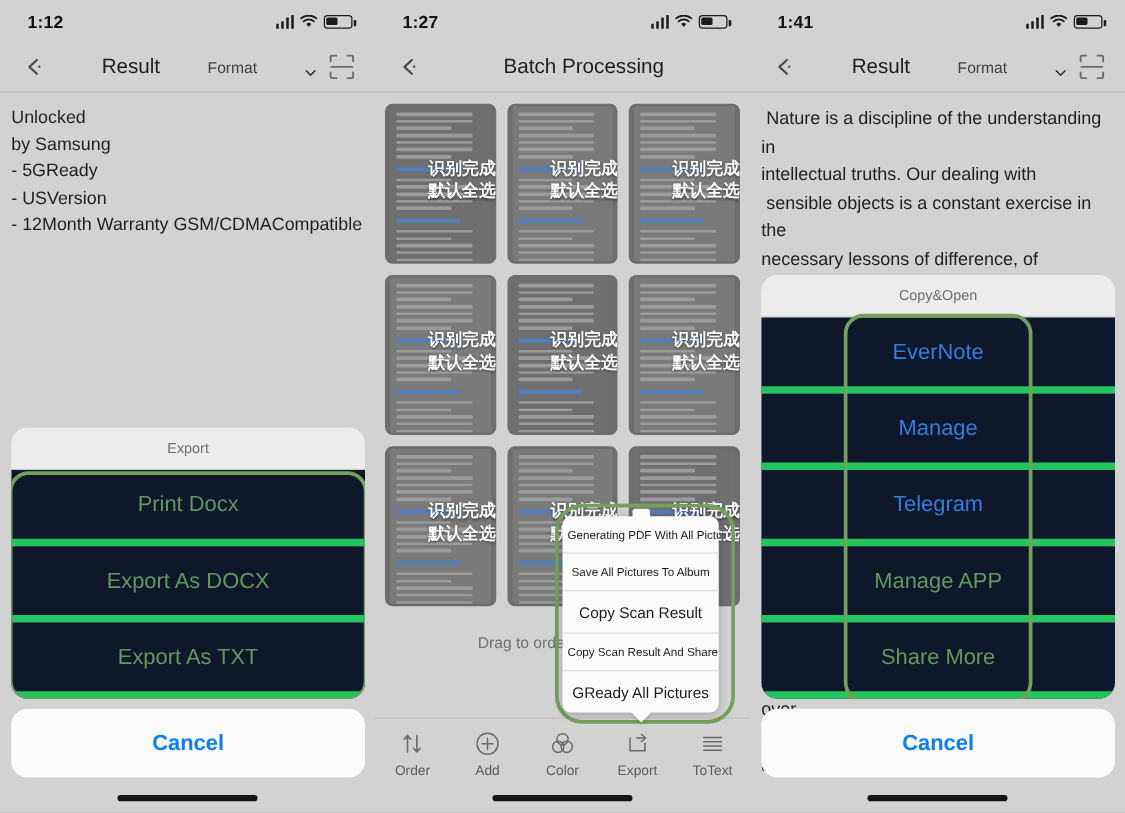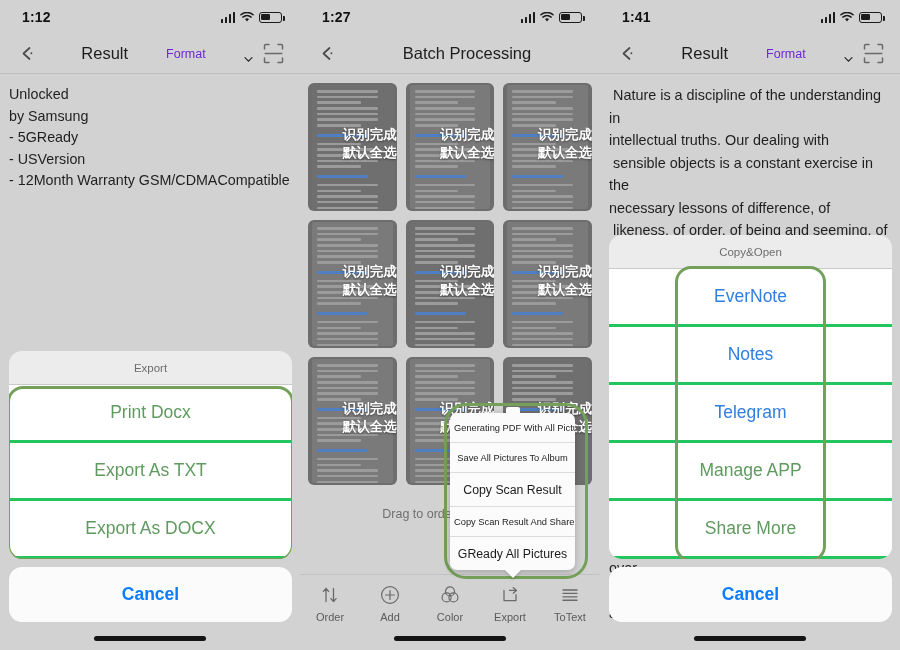--- a/index.html
+++ b/index.html
@@ -46,21 +46,21 @@
     position: relative;
   }
   .nav-back { width: 26px; height: 26px; display:flex; align-items:center; justify-content:center; }
   .nav-title-wrap {
     position:absolute; left:0; right:0; top:0; bottom:0;
     display:flex; align-items:center; justify-content:center; gap:4px;
     pointer-events:none;
   }
   .nav-title-wrap > * { pointer-events: auto; margin-left: 34px; }
   .nt-main { font-size: 16.5px; color: #1d1d1d; font-weight: 400; }
-  .nt-sub  { font-size: 12.5px; color: #6d28d9; }
+  .nt-sub  { font-size: 12.5px; color: #404040; }
   .chev { width: 9px; height: 9px; display:inline-block; position: relative; top: 1px; }
   .nav-scan { margin-left: auto; width: 26px; height: 26px; display:flex; align-items:center; justify-content:center; }
 
   
   .result-body {
     padding: 10px 9px 0 9px;
     background: #d2d2d2;
     height: calc(650px - 74px);
   }
   .result-line {
@@ -88,22 +88,22 @@
   }
   .sheet-title {
     text-align:center; font-size: 11.5px; color: #6d6d6d;
     padding: 11px 0 10px;
     border-bottom: 1px solid #c9c9c9;
   }
   .sheet-item {
     text-align: center;
     font-size: 17.5px;
     padding: 17px 0;
-    border-bottom: 3px solid #22c55e;
-    background: #ffffff;
+    border-bottom: 6px solid #22c55e;
+    background: #0f172a;
   }
   .sheet-item:last-child { border-bottom: none; }
   .sheet-item.green { color: #5f9a5f; }
   .sheet-item.blue  { color: #2f7fe0; }
   .sheet-cancel {
     margin-top: 8px;
     background: #fbfbfb;
     border-radius: 13px;
     text-align: center;
     font-size: 17.5px;
@@ -283,22 +283,22 @@
       <div class="result-line">by Samsung</div>
       <div class="result-line">- 5GReady</div>
       <div class="result-line">- USVersion</div>
       <div class="result-line">- 12Month Warranty GSM/CDMACompatible</div>
     </div>
 
     <div class="sheet-wrap">
       <div class="sheet-group">
         <div class="sheet-title">Export</div>
         <div class="sheet-item green">Print Docx</div>
+        <div class="sheet-item green">Export As DOCX</div>
         <div class="sheet-item green">Export As TXT</div>
-        <div class="sheet-item green">Export As DOCX</div>
         <div class="ring" style="left:-2px; right:-2px; top:35px; bottom:-2px;"></div>
       </div>
       <div class="sheet-cancel">Cancel</div>
     </div>
 
     <div class="home-ind"></div>
   </div>
 
   <div class="panel">
 
@@ -715,21 +715,21 @@
  reproduction of annoyances,
 inconveniences, dilemmas; what rejoicing over
 successes, what defeats, what losses,
 as much as may be in the eternal, and to</div>
     </div>
 
     <div class="sheet-wrap">
       <div class="sheet-group">
         <div class="sheet-title">Copy&amp;Open</div>
         <div class="sheet-item blue">EverNote</div>
-        <div class="sheet-item blue">Notes</div>
+        <div class="sheet-item blue">Manage</div>
         <div class="sheet-item blue">Telegram</div>
         <div class="sheet-item green">Manage APP</div>
         <div class="sheet-item green">Share More</div>
         <div class="ring" style="left:66px; right:66px; top:31px; bottom:-3px;"></div>
       </div>
       <div class="sheet-cancel">Cancel</div>
     </div>
 
     <div class="home-ind"></div>
   </div>

